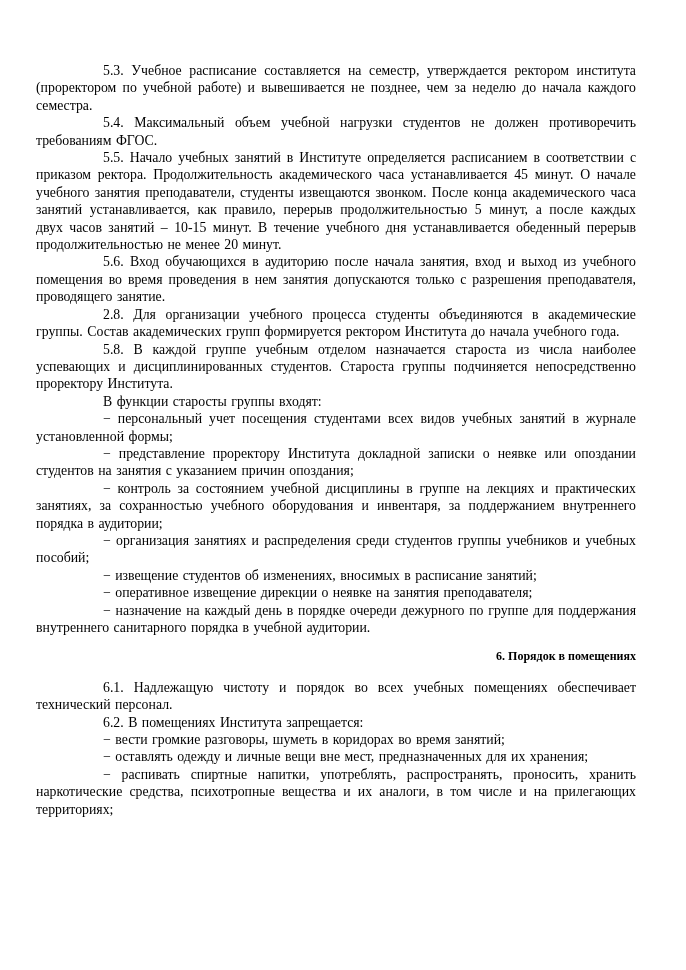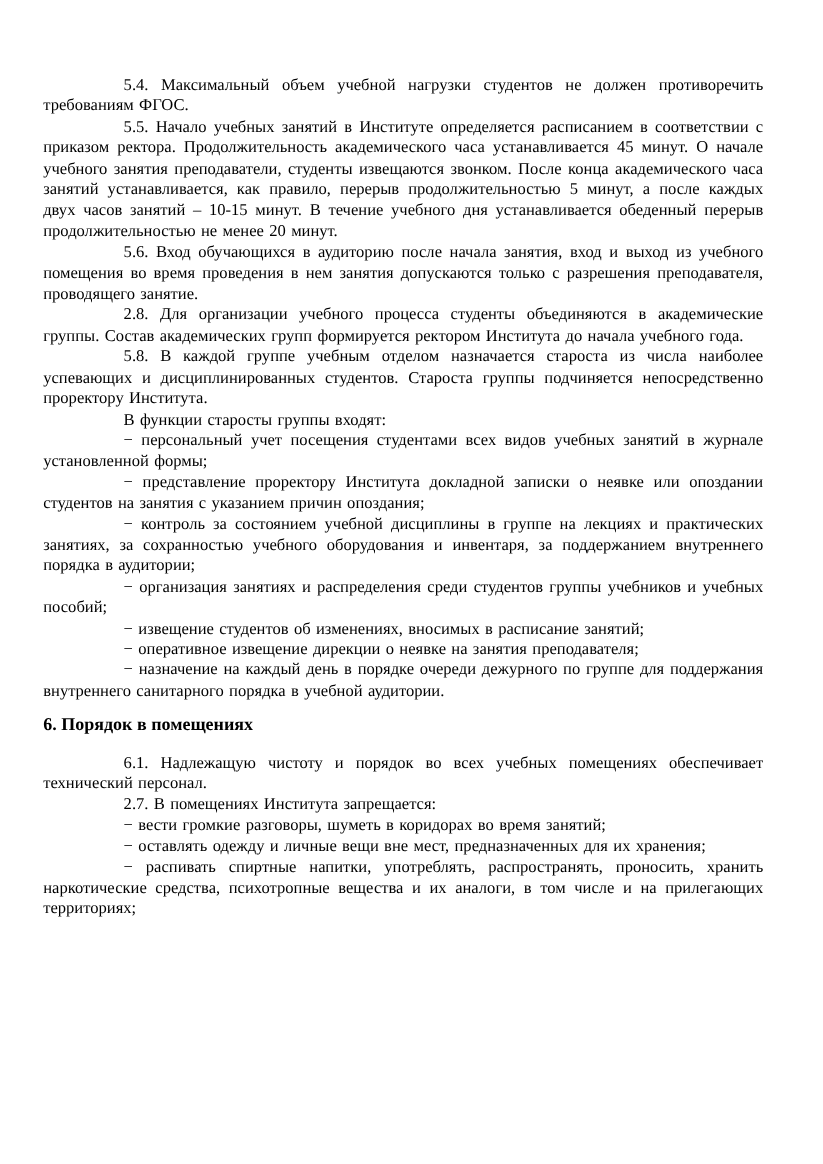--- a/index.html
+++ b/index.html
@@ -21,42 +21,43 @@
     overflow: hidden;
   }
   .para {
     margin: 0;
     text-align: justify;
     text-indent: 67px;
     word-spacing: 1px;
   }
   .section-heading {
     margin: 12px 0 13px 0;
-    text-align: left;
+    text-align: right;
     text-indent: 0;
     font-weight: bold;
-    font-size: 15px;
+    font-size: 12px;
   }
 </style>
 </head>
 <body>
 
 <div class="page">
+  <p class="para">5.3. Учебное расписание составляется на семестр, утверждается ректором института (проректором по учебной работе) и вывешивается не позднее, чем за неделю до начала каждого семестра.</p>
   <p class="para">5.4. Максимальный объем учебной нагрузки студентов не должен противоречить требованиям ФГОС.</p>
   <p class="para">5.5. Начало учебных занятий в Институте определяется расписанием в соответствии с приказом ректора. Продолжительность академического часа устанавливается 45 минут. О начале учебного занятия преподаватели, студенты извещаются звонком. После конца академического часа занятий устанавливается, как правило, перерыв продолжительностью 5 минут, а после каждых двух часов занятий – 10-15 минут. В течение учебного дня устанавливается обеденный перерыв продолжительностью не менее 20 минут.</p>
   <p class="para">5.6. Вход обучающихся в аудиторию после начала занятия, вход и выход из учебного помещения во время проведения в нем занятия допускаются только с разрешения преподавателя, проводящего занятие.</p>
   <p class="para">2.8. Для организации учебного процесса студенты объединяются в академические группы. Состав академических групп формируется ректором Института до начала учебного года.</p>
   <p class="para">5.8. В каждой группе учебным отделом назначается староста из числа наиболее успевающих и дисциплинированных студентов. Староста группы подчиняется непосредственно проректору Института.</p>
   <p class="para">В функции старосты группы входят:</p>
   <p class="para">− персональный учет посещения студентами всех видов учебных занятий в журнале установленной формы;</p>
   <p class="para">− представление проректору Института докладной записки о неявке или опоздании студентов на занятия с указанием причин опоздания;</p>
   <p class="para">− контроль за состоянием учебной дисциплины в группе на лекциях и практических занятиях, за сохранностью учебного оборудования и инвентаря, за поддержанием внутреннего порядка в аудитории;</p>
   <p class="para">− организация занятиях и распределения среди студентов группы учебников и учебных пособий;</p>
   <p class="para">− извещение студентов об изменениях, вносимых в расписание занятий;</p>
   <p class="para">− оперативное извещение дирекции о неявке на занятия преподавателя;</p>
   <p class="para">− назначение на каждый день в порядке очереди дежурного по группе для поддержания внутреннего санитарного порядка в учебной аудитории.</p>
   <h2 class="section-heading">6. Порядок в помещениях</h2>
   <p class="para">6.1. Надлежащую чистоту и порядок во всех учебных помещениях обеспечивает технический персонал.</p>
-  <p class="para">2.7. В помещениях Института запрещается:</p>
+  <p class="para">6.2. В помещениях Института запрещается:</p>
   <p class="para">− вести громкие разговоры, шуметь в коридорах во время занятий;</p>
   <p class="para">− оставлять одежду и личные вещи вне мест, предназначенных для их хранения;</p>
   <p class="para">− распивать спиртные напитки, употреблять, распространять, проносить, хранить наркотические средства, психотропные вещества и их аналоги, в том числе и на прилегающих территориях;</p>
 </div>
 
 </body></html>

